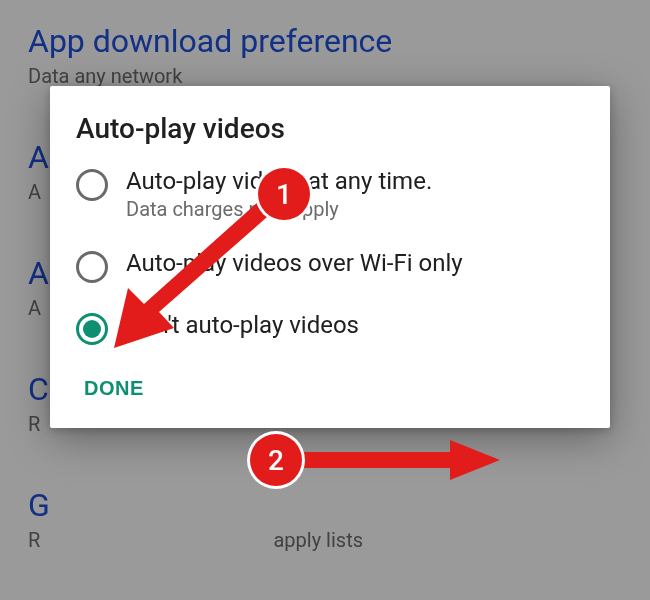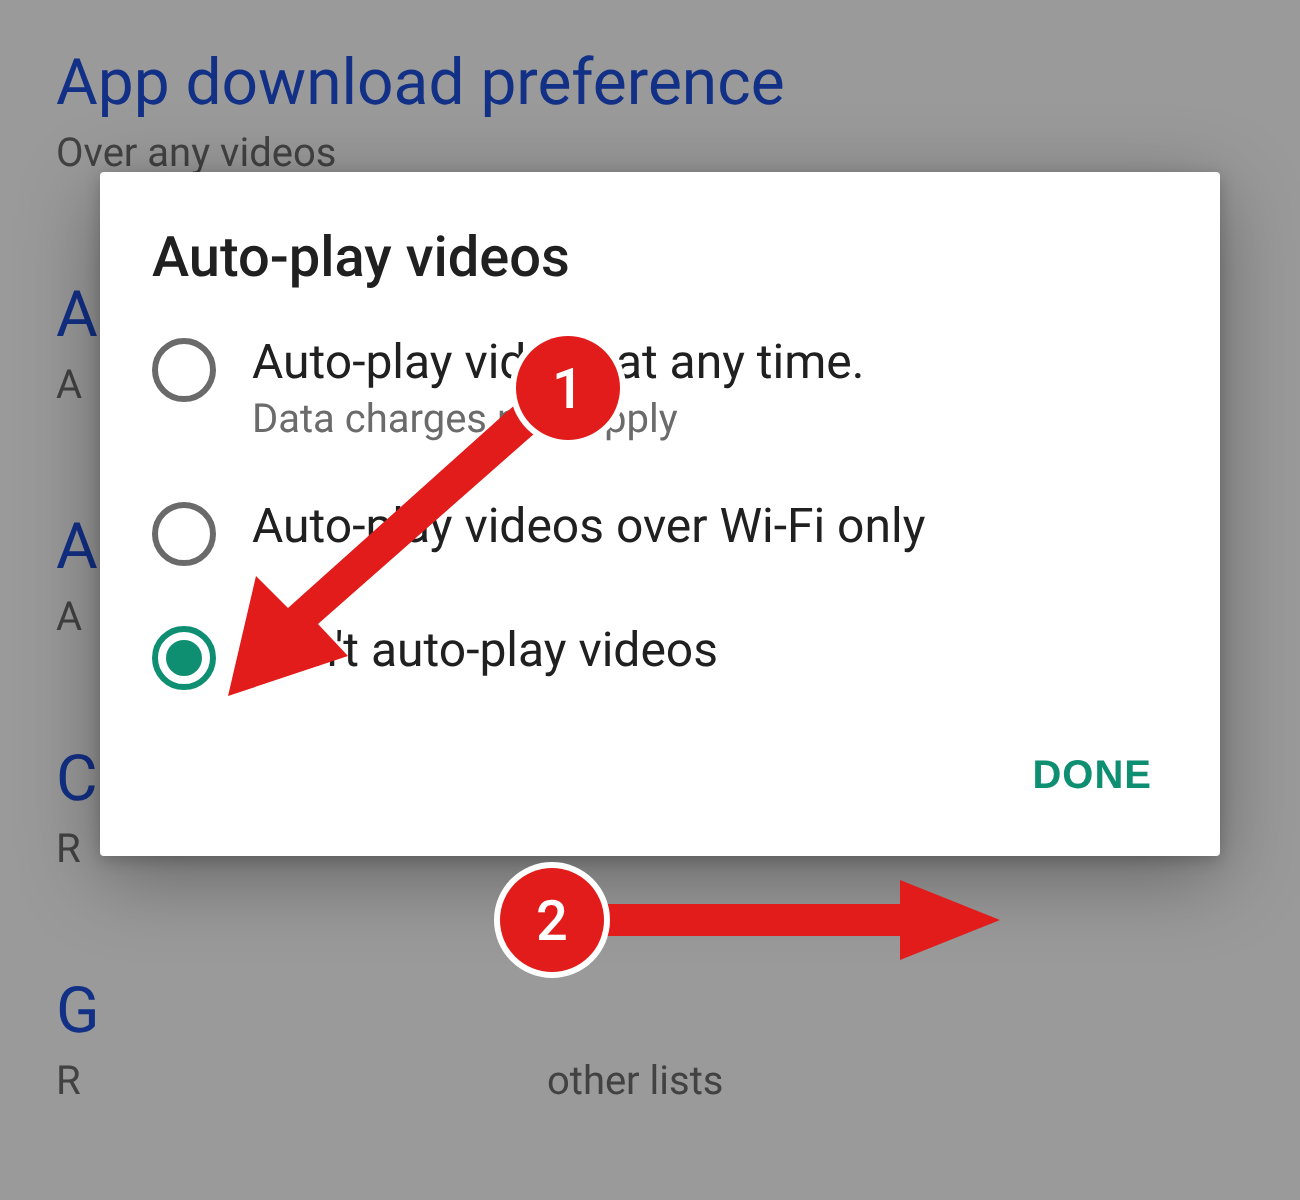--- a/index.html
+++ b/index.html
@@ -19,58 +19,58 @@
     padding:26px 26px 14px 26px;
   }
   .dialog-title{font-size:28px;font-weight:500;color:#202020;margin-bottom:22px;}
   .option{display:flex;align-items:flex-start;margin-bottom:28px;cursor:pointer;}
   .option .radio{width:26px;height:26px;border:3px solid #6a6a6a;border-radius:50%;flex:0 0 auto;margin-right:18px;margin-top:2px;position:relative;}
   .option.selected .radio{border-color:#0f8f72;}
   .option.selected .radio::after{content:"";position:absolute;left:4px;top:4px;right:4px;bottom:4px;background:#0f8f72;border-radius:50%;}
   .option .labels{flex:1;}
   .option .lab{font-size:24px;color:#202020;}
   .option .sublab{font-size:20px;color:#6b6b6b;margin-top:2px;}
-  .actions{display:flex;justify-content:flex-end;margin-top:10px;}
+  .actions{display:flex;margin-top:10px;}
   .done{color:#0f8f72;font-weight:700;font-size:20px;letter-spacing:0.5px;padding:14px 8px;cursor:pointer;background:none;border:none;}
   
   .badge{position:absolute;width:52px;height:52px;background:#e21b1b;border-radius:50%;color:#fff;font-size:28px;font-weight:500;display:flex;align-items:center;justify-content:center;box-shadow:0 0 0 3px #fff;}
   .arrow1{
     position:absolute;left:114px;top:192px;width:170px;height:156px;transform:rotate(0deg);
   }
   .arrow1 svg{width:100%;height:100%;}
   .arrow2{
     position:absolute;left:300px;top:440px;width:200px;height:40px;
   }
   .arrow2 svg{width:100%;height:100%;}
 </style>
 </head>
 <body>
 
 <div class="stage">
 
   <div class="settings">
     <div class="pref">
       <div class="title">App download preference</div>
-      <div class="sub">Over any videos</div>
+      <div class="sub">Data any network</div>
     </div>
     <div class="pref" style="padding-top:38px">
       <div class="title">A</div>
       <div class="sub">A</div>
     </div>
     <div class="pref" style="padding-top:38px">
       <div class="title">A</div>
       <div class="sub">A</div>
     </div>
     <div class="pref" style="padding-top:38px">
       <div class="title">C</div>
       <div class="sub">R</div>
     </div>
     <div class="pref" style="padding-top:38px">
       <div class="title">G</div>
-      <div class="sub" style="white-space:pre">R                                               other lists</div>
+      <div class="sub" style="white-space:pre">R                                               apply lists</div>
     </div>
   </div>
 
   <div class="scrim"></div>
 
   <div class="dialog">
     <div class="dialog-title">Auto-play videos</div>
 
     <div class="option">
       <span class="radio"></span>

